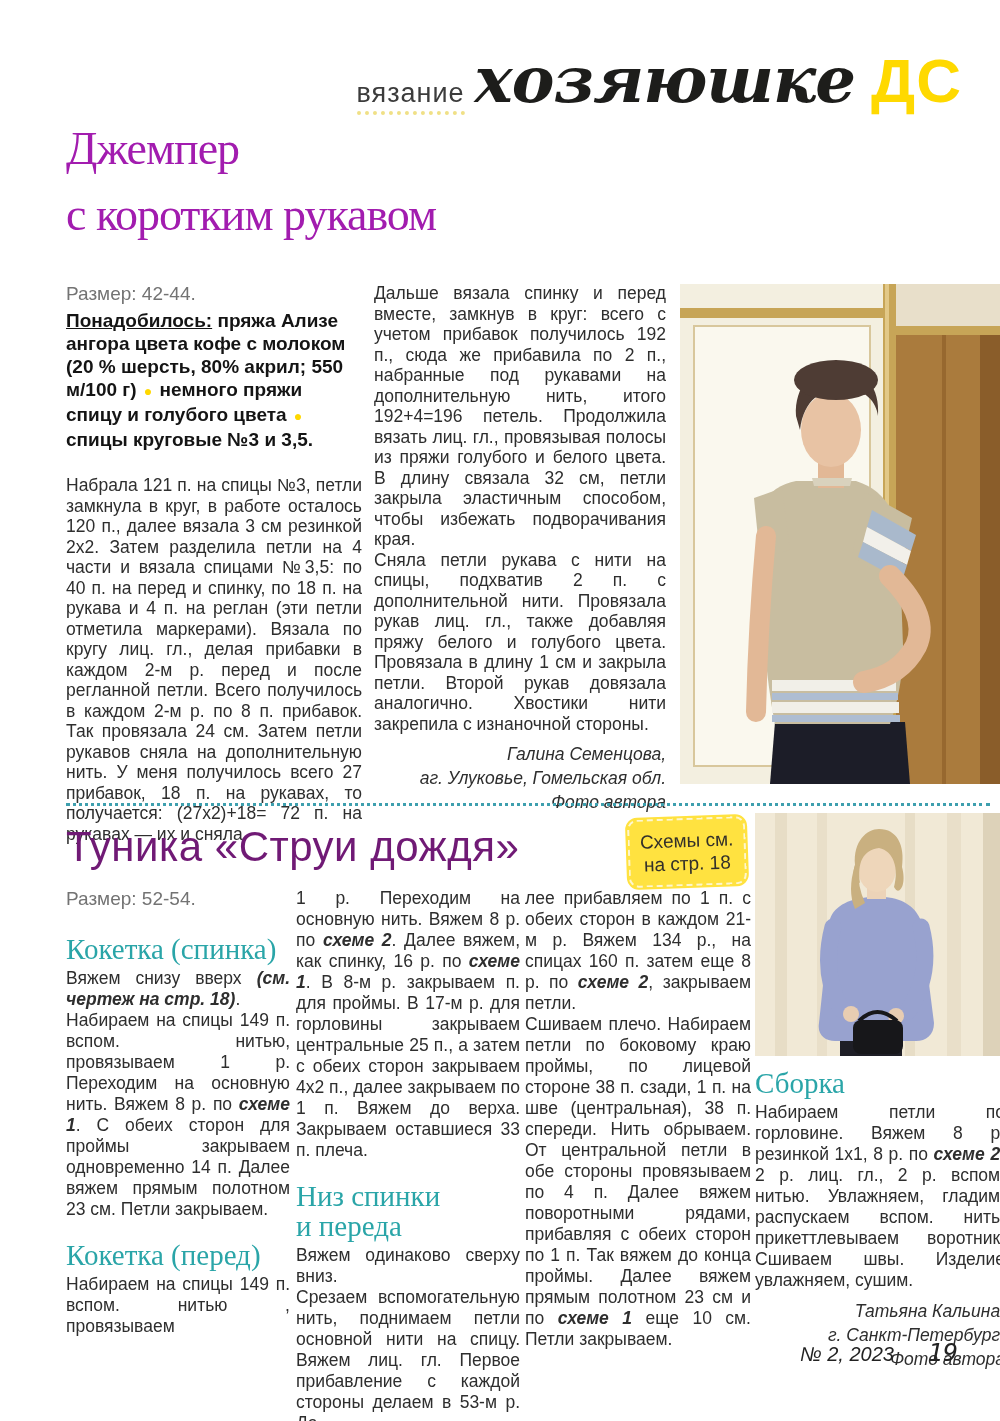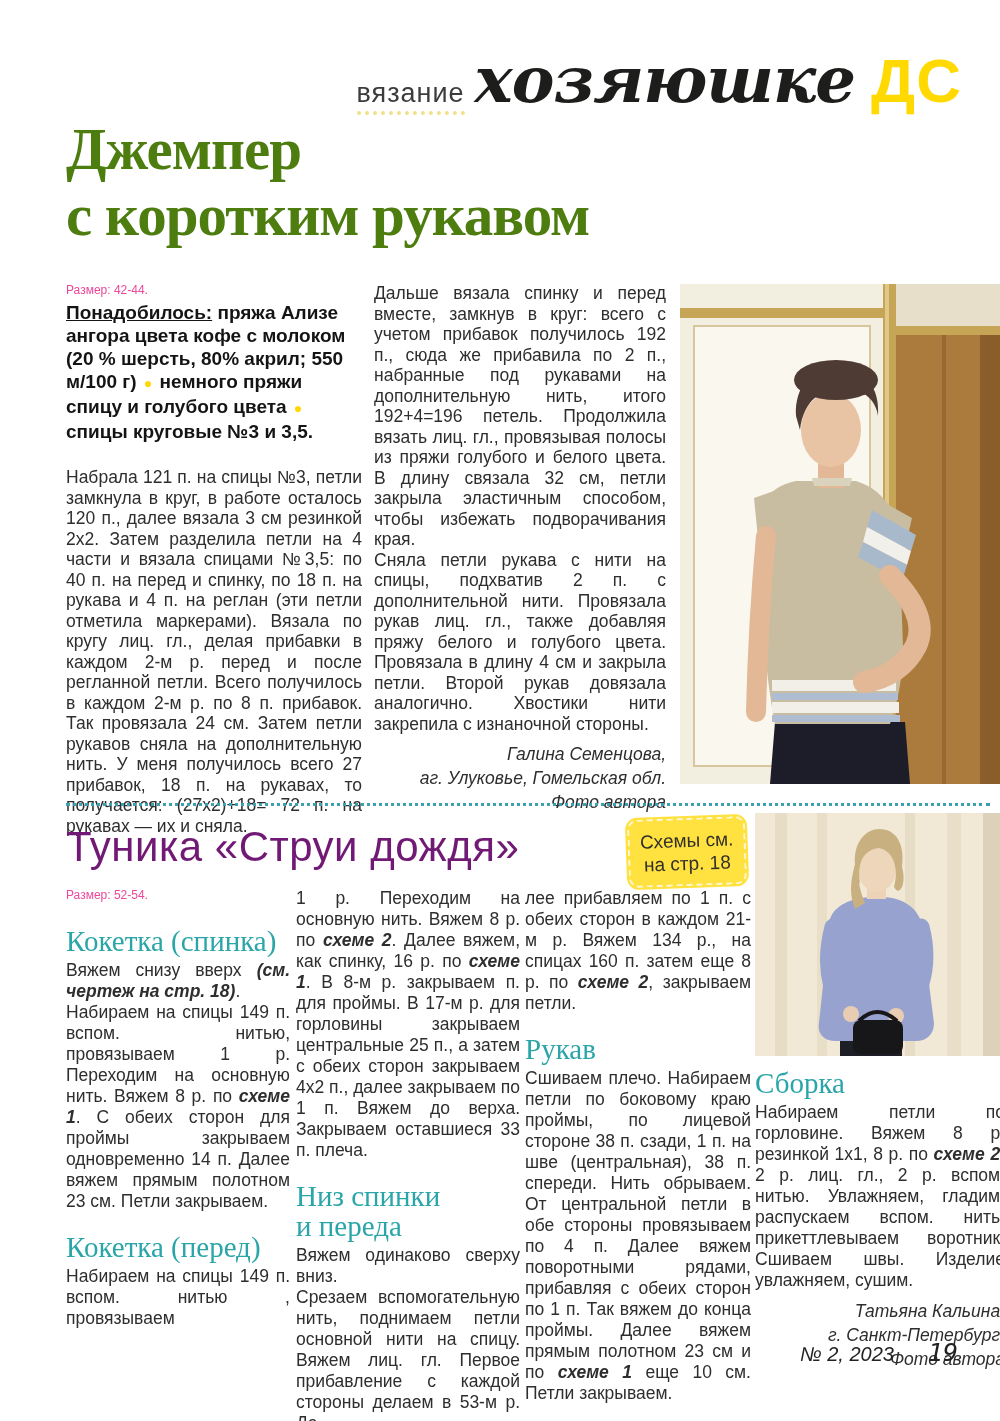--- a/index.html
+++ b/index.html
@@ -9,28 +9,28 @@
   
   .masthead{position:absolute;top:42px;right:58px;display:flex;align-items:baseline;}
   .mh-label{font-size:27px;color:#3c3c3c;letter-spacing:1px;padding-bottom:2px;
             border-bottom:4px dotted #f0e086;}
   .mh-script{font-family:"DejaVu Serif",serif;font-style:italic;font-weight:bold;
              font-size:64px;color:#1d1d1b;margin-left:10px;letter-spacing:-1px;}
   .mh-logo{font-size:62px;font-weight:bold;color:#ffd900;margin-left:16px;letter-spacing:1px;}
 
   
   .a1-title{position:absolute;left:38px;top:116px;margin:0;
-            font-family:"Liberation Serif",serif;font-weight:bold;
-            font-size:59px;line-height:66px;color:#4d7c0f;letter-spacing:-1px;}
+            font-family:"Liberation Serif",serif;font-weight:normal;
+            font-size:46px;line-height:66px;color:#a21caf;letter-spacing:-1px;}
   .a1-title .line{display:block;}
 
   .a1col1{position:absolute;left:38px;top:283px;width:296px;}
   .a1col2{position:absolute;left:346px;top:283px;width:292px;}
 
-  .size-label{margin:0 0 4px 0;font-size:12px;color:#ec4899;}
+  .size-label{margin:0 0 4px 0;font-size:19px;color:#737373;}
   .materials{margin:0;font-size:19px;line-height:23px;font-weight:bold;color:#141414;text-align:left;}
   .materials .u{text-decoration:underline;}
   .bullet{color:#ffd800;font-size:14px;padding:0 2px;}
 
   .body{margin:0;font-size:17.5px;line-height:20.5px;text-align:justify;color:#2e2e2e;}
   .a1col1 .body{margin-top:24px;}
 
   .byline{margin-top:8px;font-style:italic;font-size:17.5px;line-height:24px;text-align:right;color:#2e2e2e;}
 
   .photo{position:absolute;margin:0;padding:0;}
@@ -84,21 +84,21 @@
   </h1>
 
   <section class="a1col1">
     <p class="size-label">Размер: 42-44.</p>
     <p class="materials"><span class="u">Понадобилось:</span><span> пряжа Ализе ангора цвета кофе с молоком (20 % шерсть, 80% акрил; 550 м/100 г) </span><span class="bullet">●</span><span> немного пряжи спицу и голубого цвета </span><span class="bullet">●</span><span> спицы круговые №3 и 3,5.</span></p>
     <p class="body">Набрала 121 п. на спицы №3, петли замкнула в круг, в работе осталось 120 п., далее вязала 3 см резинкой 2х2. Затем разделила петли на 4 части и вязала спицами №3,5: по 40 п. на перед и спинку, по 18 п. на рукава и 4 п. на реглан (эти петли отметила маркерами). Вязала по кругу лиц. гл., делая прибавки в каждом 2-м р. перед и после регланной петли. Всего получилось в каждом 2-м р. по 8 п. прибавок. Так провязала 24 см. Затем петли рукавов сняла на дополнительную нить. У меня получилось всего 27 прибавок, 18 п. на рукавах, то получается: (27х2)+18= 72 п. на рукавах — их и сняла.</p>
   </section>
 
   <section class="a1col2">
     <p class="body">Дальше вязала спинку и перед вместе, замкнув в круг: всего с учетом прибавок получилось 192 п., сюда же прибавила по 2 п., набранные под рукавами на дополнительную нить, итого 192+4=196 петель. Продолжила вязать лиц. гл., провязывая полосы из пряжи голубого и белого цвета. В длину связала 32 см, петли закрыла эластичным способом, чтобы избежать подворачивания края.</p>
-    <p class="body">Сняла петли рукава с нити на спицы, подхватив 2 п. с дополнительной нити. Провязала рукав лиц. гл., также добавляя пряжу белого и голубого цвета. Провязала в длину 4 см и закрыла петли. Второй рукав довязала аналогично. Хвостики нити закрепила с изнаночной стороны.</p>
+    <p class="body">Сняла петли рукава с нити на спицы, подхватив 2 п. с дополнительной нити. Провязала рукав лиц. гл., также добавляя пряжу белого и голубого цвета. Провязала в длину 1 см и закрыла петли. Второй рукав довязала аналогично. Хвостики нити закрепила с изнаночной стороны.</p>
     <div class="byline">
       <div>Галина Семенцова,</div>
       <div>аг. Улуковье, Гомельская обл.</div>
       <div>Фото автора</div>
     </div>
   </section>
 
   <figure class="photo photo1">
     <svg width="328" height="500" viewBox="0 0 328 500">
       <rect x="0" y="0" width="328" height="500" fill="#ece4d2"></rect>
@@ -180,21 +180,20 @@
     <h3 class="teal-h">
         <span class="hl">Низ спинки</span>
         <span class="hl">и переда</span>
       </h3>
     <p class="body">Вяжем одинаково сверху вниз.</p>
     <p class="body">Срезаем вспомогательную нить, поднимаем петли основной нити на спицу. Вяжем лиц. гл. Первое прибавление с каждой стороны делаем в 53-м р. Да-</p>
   </section>
 
   <section class="a2c3">
     <p class="body"><span>лее прибавляем по 1 п. с обеих сторон в каждом 21-м р. Вяжем 134 р., на спицах 160 п. затем еще 8 р. по </span><span class="bi">схеме 2</span><span>, закрываем петли.</span></p>
-    <h3 class="teal-h">Рукав</h3>
     <p class="body"><span>Сшиваем плечо. Набираем петли по боковому краю проймы, по лицевой стороне 38 п. сзади, 1 п. на шве (центральная), 38 п. спереди. Нить обрываем. От центральной петли в обе стороны провязываем по 4 п. Далее вяжем поворотными рядами, прибавляя с обеих сторон по 1 п. Так вяжем до конца проймы. Далее вяжем прямым полотном 23 см и по </span><span class="bi">схеме 1</span><span> еще 10 см. Петли закрываем.</span></p>
   </section>
 
   <section class="a2c4">
     <h3 class="teal-h" style="margin-top:0;">Сборка</h3>
     <p class="body"><span>Набираем петли по горловине. Вяжем 8 р. резинкой 1х1, 8 р. по </span><span class="bi">схеме 2</span><span>, 2 р. лиц. гл., 2 р. вспом. нитью. Увлажняем, гладим, распускаем вспом. нить, прикеттлевываем воротник. Сшиваем швы. Изделие увлажняем, сушим.</span></p>
     <div class="byline">
       <div>Татьяна Кальина,</div>
       <div>г. Санкт-Петербург.</div>
       <div>Фото автора</div>

